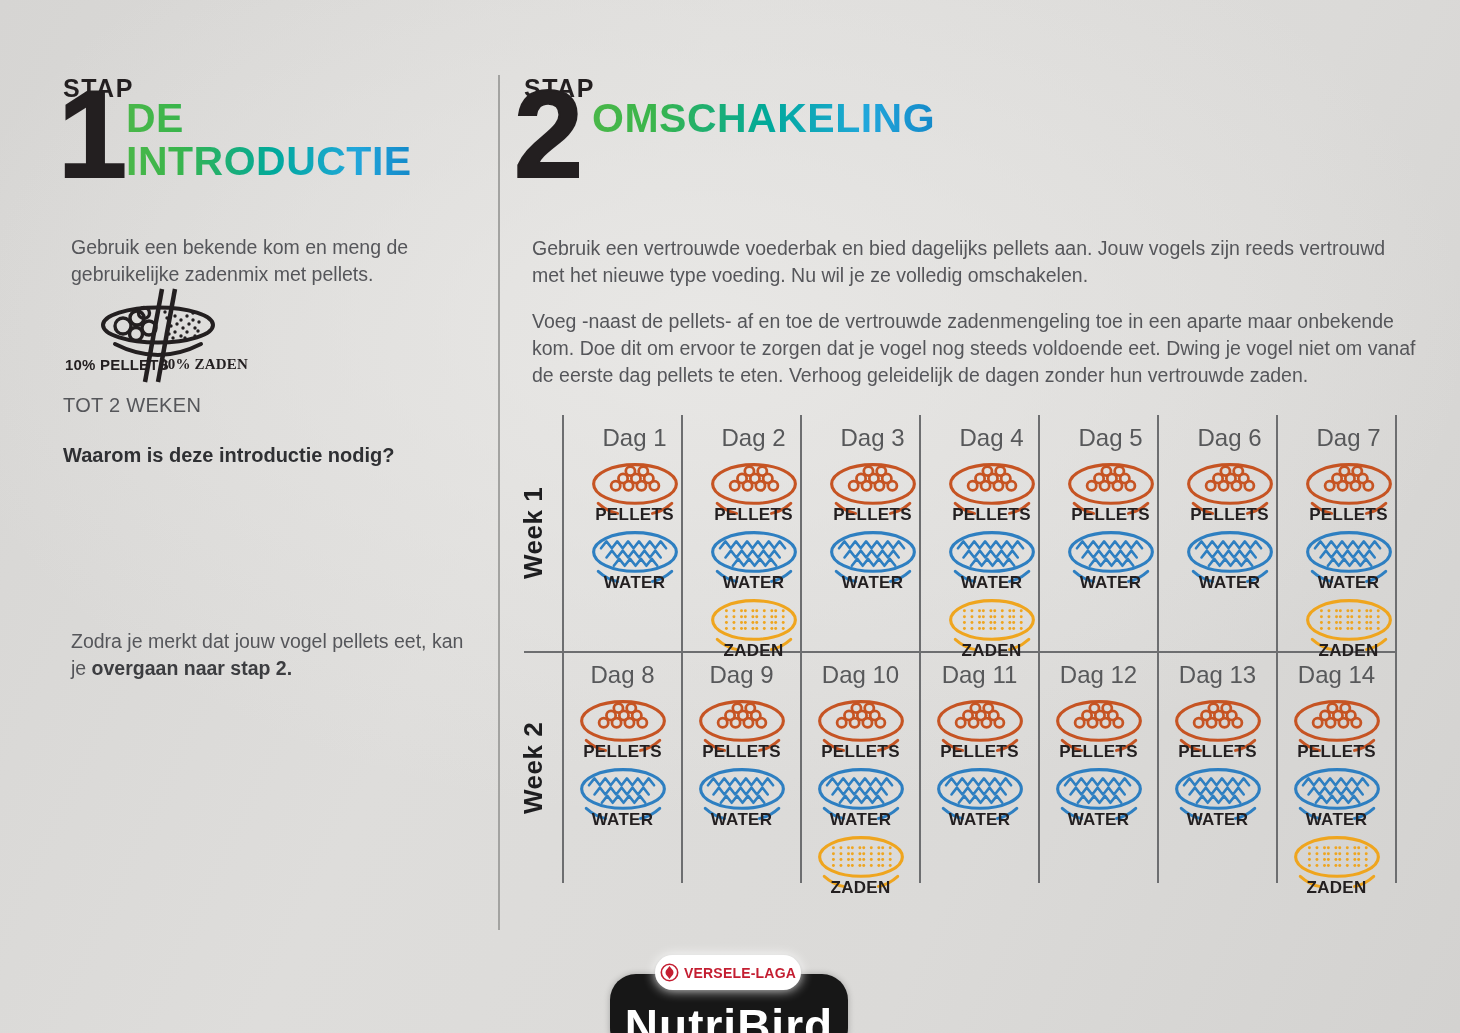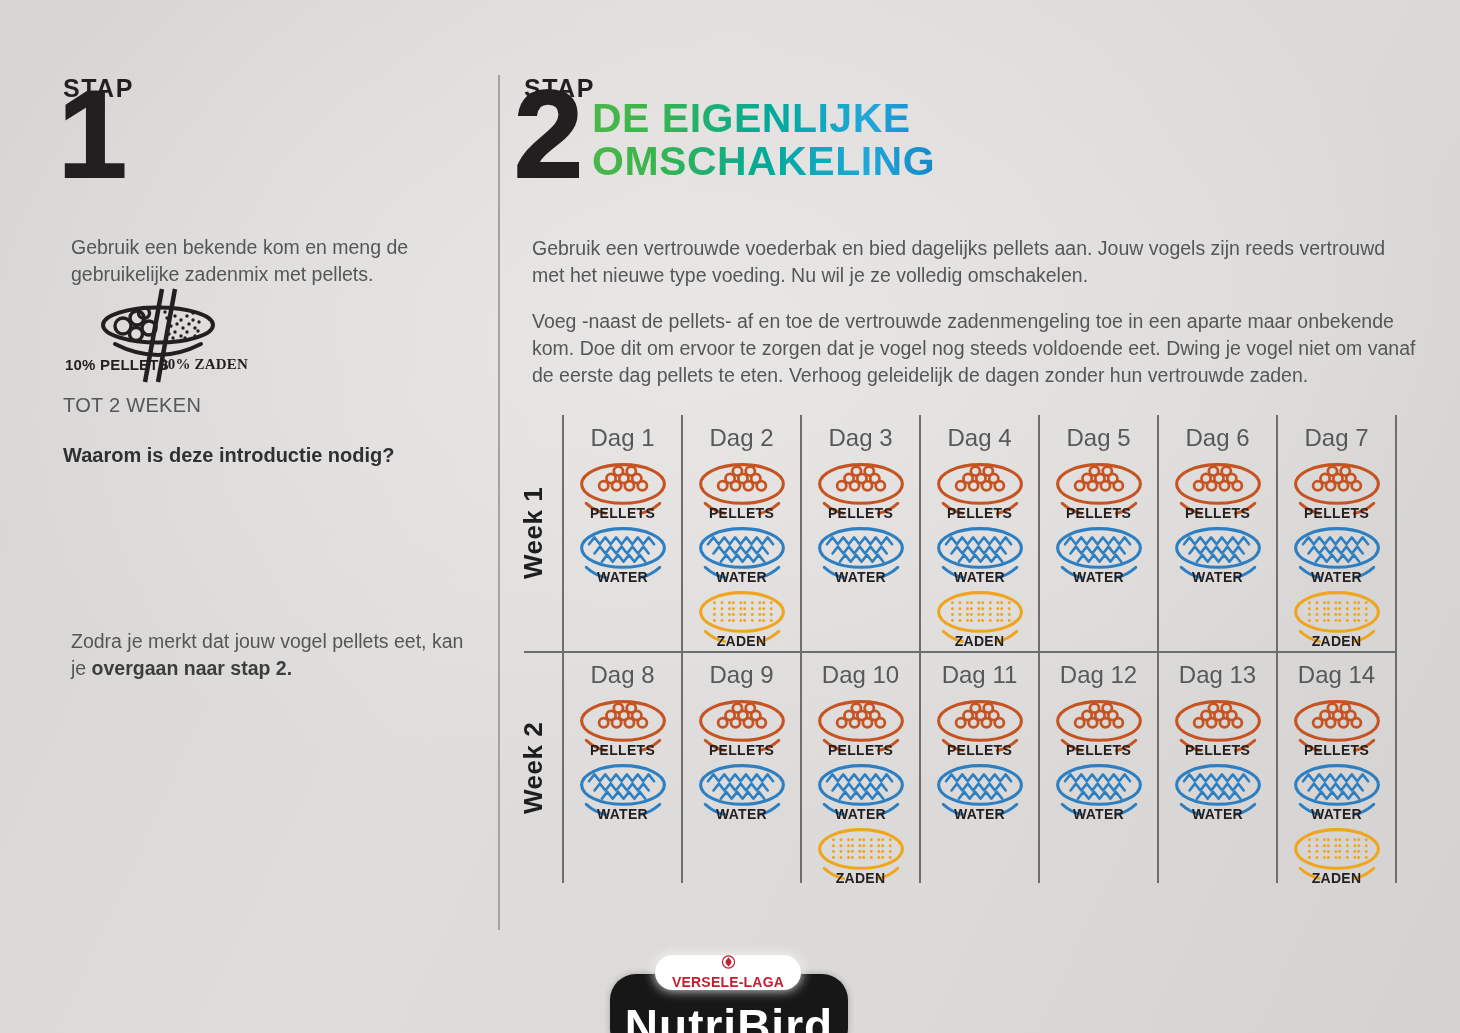--- a/index.html
+++ b/index.html
@@ -34,40 +34,44 @@
   .schedule{position:absolute;inset:0;}
   .vline{position:absolute;top:415px;height:468px;width:2px;background:#6d6e70;}
   .hline{position:absolute;left:524px;top:651px;width:873px;height:2px;background:#6d6e70;}
   .week-label{position:absolute;left:512px;width:42px;display:flex;align-items:center;justify-content:center;
     writing-mode:vertical-rl;transform:rotate(180deg);font-size:26px;font-weight:bold;color:#1e1e20;letter-spacing:.5px;}
   .week-days{position:absolute;left:563px;width:833px;display:flex;}
   .day-col{flex:0 0 119px;display:flex;flex-direction:column;align-items:center;}
   .day-label{margin-top:9px;height:33px;font-size:24px;color:#57585a;}
   .bowl{margin-top:4px;width:92px;display:flex;flex-direction:column;align-items:center;}
   .bowl svg{width:92px;height:57px;display:block;}
-  .bowl-label{margin-top:-13px;font-size:14px;font-weight:bold;color:#231f20;letter-spacing:.3px;}
+  .bowl-label{margin-top:-13px;font-size:17px;font-weight:bold;color:#231f20;letter-spacing:.3px;}
 
   
   .logo-box{position:absolute;left:610px;top:974px;width:238px;height:80px;background:#171717;border-radius:26px;
     box-shadow:0 0 6px rgba(0,0,0,.25);text-align:center;}
   .nutribird{color:#ffffff;font-size:46px;font-weight:bold;letter-spacing:1px;margin-top:25px;}
   .brand-pill{position:absolute;left:655px;top:955px;width:146px;height:35px;background:#ffffff;border-radius:18px;
     display:flex;align-items:center;justify-content:center;gap:5px;
-    box-shadow:0 0 12px rgba(255,255,255,.95),0 1px 3px rgba(0,0,0,.3);flex-direction:column;}
+    box-shadow:0 0 12px rgba(255,255,255,.95),0 1px 3px rgba(0,0,0,.3);}
   .pill-text{color:#c41e31;font-weight:bold;font-size:14px;letter-spacing:.2px;white-space:nowrap;}
 </style>
 </head>
 <body>
 
 <div class="canvas">
 
   <div class="col-divider"></div>
 
   <div class="kicker" style="left:63px;top:74px;">STAP</div>
   <div class="bignum" style="left:58px;top:72px;">1</div>
+  <div class="headline" style="left:126px;top:97px;">
+    <div>DE</div>
+    <div>INTRODUCTIE</div>
+  </div>
 
   <p class="body-text" style="left:63px;top:226px;width:400px;">Gebruik een bekende kom en meng de gebruikelijke zadenmix met pellets.</p>
 
   <div class="ratio-icon">
     <svg viewBox="0 0 125 95">
       <g fill="none" stroke="#231f20" stroke-width="4">
         <ellipse cx="63" cy="37" rx="55" ry="17.5"></ellipse>
         <path d="M20 56 Q63 78 106 56" stroke-linecap="round"></path>
       </g>
       <g fill="none" stroke="#231f20" stroke-width="3.4">
@@ -109,32 +113,31 @@
     <span class="ratio-label r">90% ZADEN</span>
   </div>
 
   <div class="duration" style="left:63px;top:394px;">TOT 2 WEKEN</div>
   <div class="why-h" style="left:63px;top:444px;">Waarom is deze introductie nodig?</div>
   <p class="body-text" style="left:63px;top:620px;width:400px;"><span>Zodra je merkt dat jouw vogel pellets eet, kan je </span><span class="strong">overgaan naar stap 2.</span></p>
 
   <div class="kicker" style="left:524px;top:74px;">STAP</div>
   <div class="bignum" style="left:514px;top:72px;">2</div>
   <div class="headline" style="left:592px;top:97px;">
-    <div>DE EIGENLIJKE</div>
     <div>OMSCHAKELING</div>
   </div>
 
   <p class="body-text" style="left:524px;top:227px;width:885px;">Gebruik een vertrouwde voederbak en bied dagelijks pellets aan. Jouw vogels zijn reeds vertrouwd met het nieuwe type voeding. Nu wil je ze volledig omschakelen.</p>
   <p class="body-text" style="left:524px;top:300px;width:885px;">Voeg -naast de pellets- af en toe de vertrouwde zadenmengeling toe in een aparte maar onbekende kom. Doe dit om ervoor te zorgen dat je vogel nog steeds voldoende eet. Dwing je vogel niet om vanaf de eerste dag pellets te eten. Verhoog geleidelijk de dagen zonder hun vertrouwde zaden.</p>
 
   <div class="schedule" id="schedule">
     <div class="hline"></div>
     <div class="week-label" style="top:415px;height:236px;">Week 1</div>
     <div class="week-label" style="top:652px;height:231px;">Week 2</div>
-    <div class="week-days" id="wk0" style="top:415px;">
+    <div class="week-days" id="wk0" style="top:415px;padding-left:12px;">
         <div class="day-col">
           <div class="day-label">Dag 1</div>
           <div class="bowl">
             <svg viewBox="0 0 100 62">
               <ellipse cx="50" cy="25" rx="45" ry="21" fill="none" stroke="#c65423" stroke-width="3.4"></ellipse>
               <path d="M10 46 Q20 55 31 57" fill="none" stroke="#c65423" stroke-width="3.2" stroke-linecap="round"></path>
               <path d="M69 57 Q80 55 90 46" fill="none" stroke="#c65423" stroke-width="3.2" stroke-linecap="round"></path>
               <circle cx="45" cy="11" r="5" fill="none" stroke="#c65423" stroke-width="3"></circle>
               <circle cx="59" cy="11" r="5" fill="none" stroke="#c65423" stroke-width="3"></circle>
               <circle cx="37" cy="19" r="5" fill="none" stroke="#c65423" stroke-width="3"></circle>

